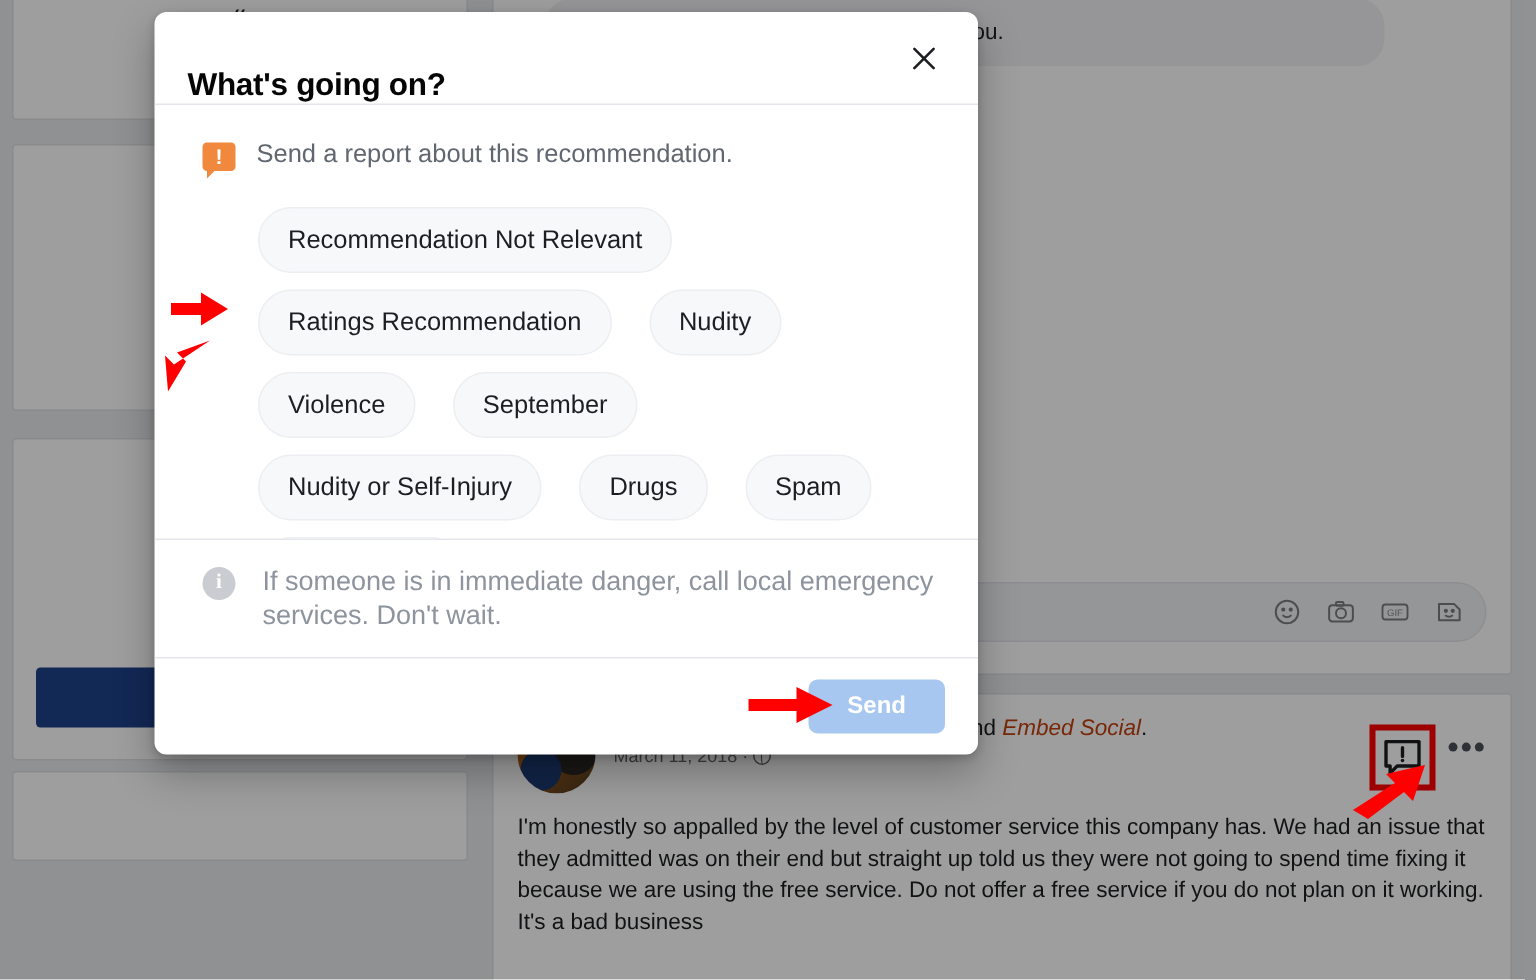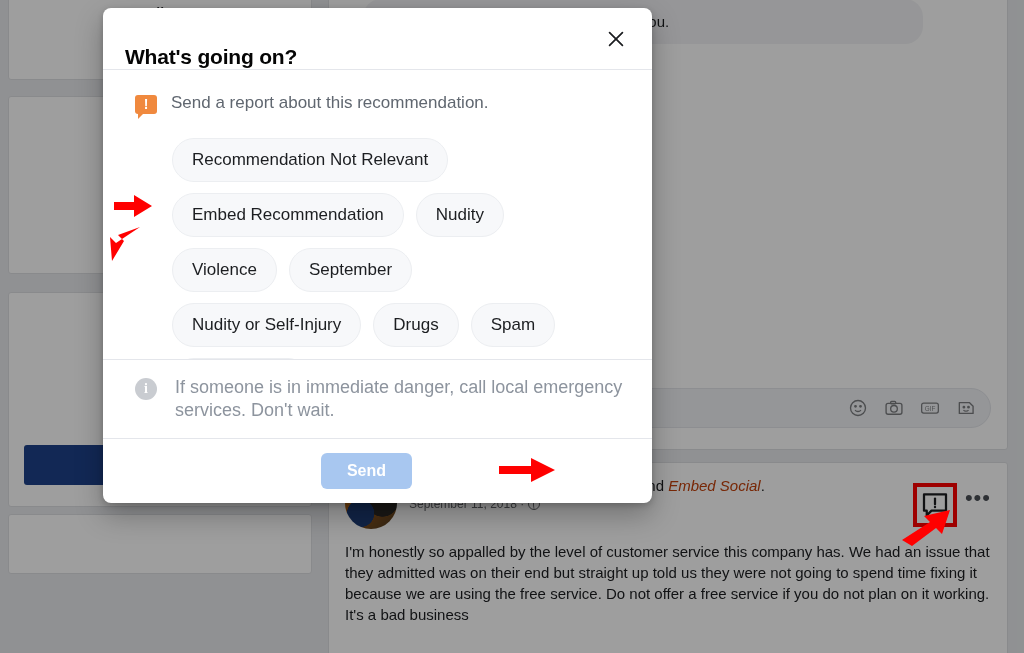--- a/index.html
+++ b/index.html
@@ -107,38 +107,38 @@
   .m-body { flex: 1; padding: 22px 22px 0 22px; overflow: hidden; }
   .m-prompt { display: flex; align-items: center; gap: 14px; padding-left: 10px; }
   .report-icon-o {
     width: 22px; height: 19px; background: #f0893e; border-radius: 3px;
     position: relative; flex: 0 0 22px; margin-top: 2px;
   }
   .report-icon-o::after { content: "!"; position: absolute; inset: 0; color: #fff; font-size: 14px; font-weight: bold; text-align: center; line-height: 19px; }
   .report-icon-o::before { content: ""; position: absolute; left: 3px; bottom: -5px; border-left: 6px solid #f0893e; border-bottom: 6px solid transparent; }
   .m-prompt-txt { font-size: 17px; color: #606770; line-height: 22px; }
 
-  .chips { margin: 24px 0 0 47px; display: flex; flex-wrap: wrap; gap: 11px 12px; width: 440px; }
+  .chips { margin: 24px 0 0 47px; display: flex; flex-wrap: wrap; gap: 11px 25px; width: 440px; }
   .chip {
     background: #f7f8fa; border: 1px solid #eceef1; border-radius: 22px;
     padding: 11px 19px; font-size: 17px; color: #1c1e21; cursor: pointer; white-space: nowrap;
   }
 
   .m-note {
     border-top: 1px solid #e4e6eb; padding: 16px 22px 16px 32px;
     display: flex; align-items: flex-start; gap: 18px;
   }
   .info-icon {
     width: 22px; height: 22px; border-radius: 50%; background: #c9ccd1;
     flex: 0 0 22px; position: relative; margin-top: 2px;
   }
   .info-icon::after { content: "i"; position: absolute; inset: 0; color: #fff; font-size: 14px; font-weight: bold; text-align: center; line-height: 22px; font-family: "Liberation Serif", serif; }
   .m-note-txt { font-size: 18px; color: #8d949e; line-height: 23px; }
 
-  .m-foot { border-top: 1px solid #e4e6eb; height: 65px; flex: 0 0 65px; display: flex; align-items: center; justify-content: center; padding-right: 22px; }
+  .m-foot { border-top: 1px solid #e4e6eb; height: 65px; flex: 0 0 65px; display: flex; align-items: center; justify-content: flex-end; padding-right: 22px; }
   .send-btn {
     background: #a8c7f0; color: #fff; border: none; border-radius: 6px;
     padding: 0 26px; height: 36px; font-size: 16px; font-weight: bold;
     font-family: "Liberation Sans", sans-serif; cursor: pointer;
   }
 
   
   .ann { position: absolute; z-index: 80; pointer-events: none; }
   .a1 { left: 112px; top: 193px; }
   .a2 { left: 108px; top: 223px; }
@@ -211,21 +211,21 @@
 
       <div class="rc-card rc-post">
         <div class="post-head">
           <div class="avatar"></div>
           <div>
             <div class="post-name">
               <span class="nm">Brittnee Platte</span><span class="badge-star"></span><span class="plain">doesn't recommend</span>
               <span class="link">Embed Social</span><span class="plain">.</span>
             </div>
             <div class="post-date">
-              <span>September 11, 2018</span>
+              <span>March 11, 2018</span>
               · <span class="globe"></span>
             </div>
           </div>
         </div>
         <div class="post-body">I'm honestly so appalled by the level of customer service this company has. We had an issue that they admitted was on their end but straight up told us they were not going to spend time fixing it because we are using the free service. Do not offer a free service if you do not plan on it working. It's a bad business</div>
 
         <div class="report-wrap">
           <div class="report-hl">
             <svg width="30" height="30" viewBox="0 0 24 24" fill="none" stroke="#1c1e21" stroke-width="1.8">
               <path d="M3.2 3.5h17.6v13H9.2L5.4 20.4V16.5H3.2z" stroke-linejoin="round"></path>
@@ -253,21 +253,21 @@
     </div>
 
     <div class="m-body">
       <div class="m-prompt">
         <div class="report-icon-o"></div>
         <div class="m-prompt-txt">Send a report about this recommendation.</div>
       </div>
 
       <div class="chips">
         <div class="chip">Recommendation Not Relevant</div>
-        <div class="chip">Embed Recommendation</div>
+        <div class="chip">Ratings Recommendation</div>
         <div class="chip">Nudity</div>
         <div class="chip">Violence</div>
         <div class="chip">September</div>
         <div class="chip">Nudity or Self-Injury</div>
         <div class="chip">Drugs</div>
         <div class="chip">Spam</div>
         <div class="chip">Hate Speech</div>
       </div>
     </div>
 

